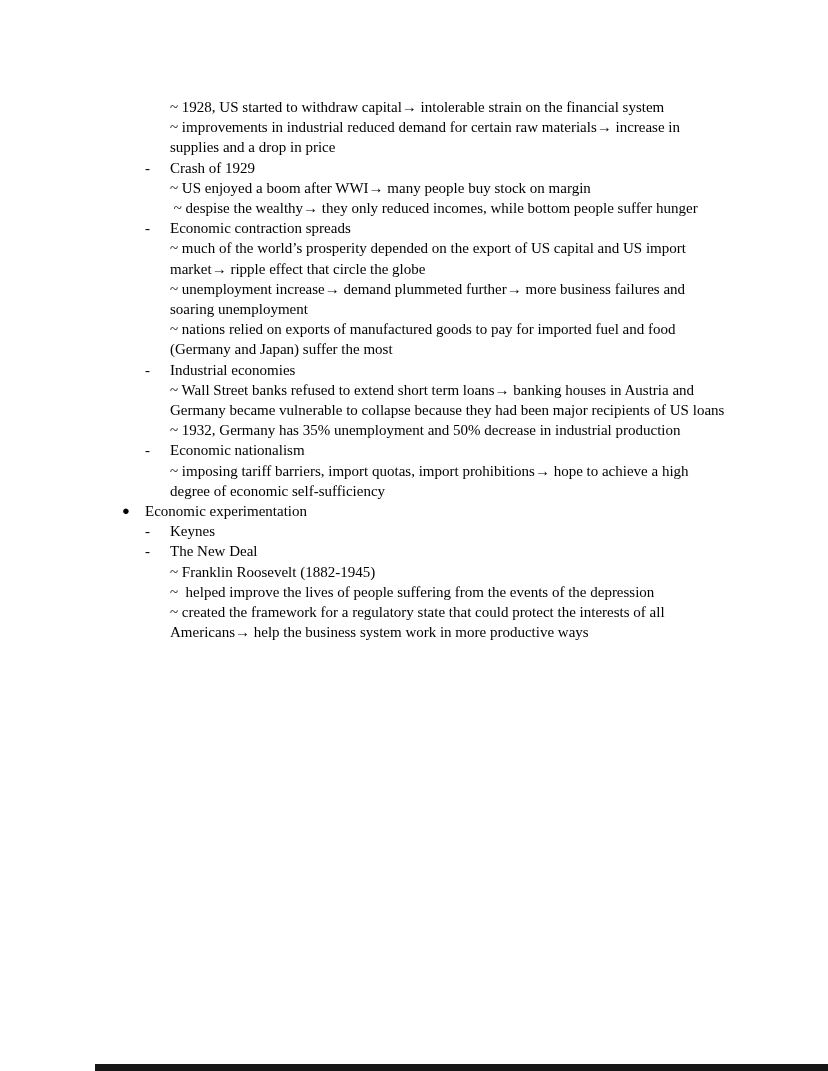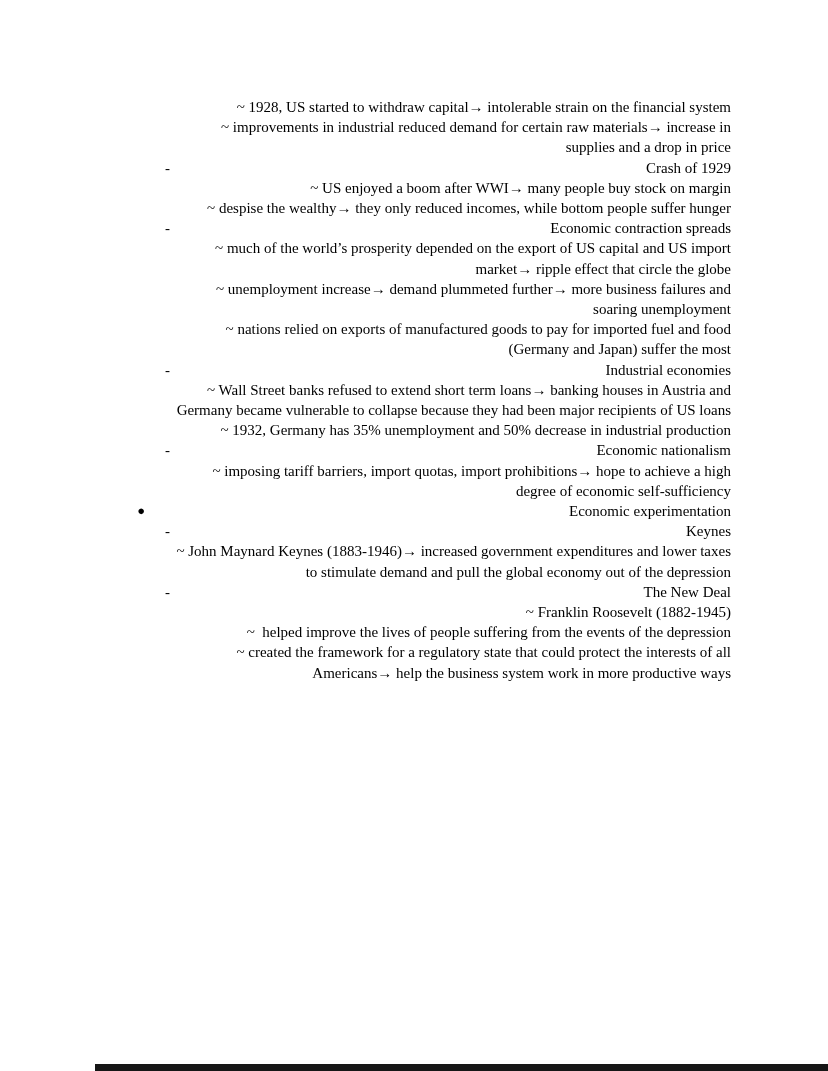--- a/index.html
+++ b/index.html
@@ -15,21 +15,20 @@
   .page{
     position:relative;
     width:828px;
     height:1071px;
     background:var(--page-bg);
     overflow:hidden;
     font-family:"Liberation Serif","DejaVu Serif",serif;
     font-size:15px;
     line-height:20.2px;
     color:var(--text-color);
-    text-align:right;
   }
   .content{
     position:absolute;
     top:97px;
     left:0;
     width:828px;
   }
   .block{
     display:flex;
     margin:0;
@@ -134,24 +133,20 @@
     <span class="text">~ imposing tariff barriers, import quotas, import prohibitions→ hope to achieve a high degree of economic self-sufficiency</span>
   </div>
       <div class="block t-bullet">
     <span class="marker">●</span>
     <span class="text">Economic experimentation</span>
   </div>
       <div class="block t-dash">
     <span class="marker">-</span>
     <span class="text">Keynes</span>
   </div>
-      <div class="block t-para">
-
-    <span class="text">~ John Maynard Keynes (1883-1946)→ increased government expenditures and lower taxes to stimulate demand and pull the global economy out of the depression</span>
-  </div>
       <div class="block t-dash">
     <span class="marker">-</span>
     <span class="text">The New Deal</span>
   </div>
       <div class="block t-para">
 
     <span class="text">~ Franklin Roosevelt (1882-1945)</span>
   </div>
       <div class="block t-para">
 

